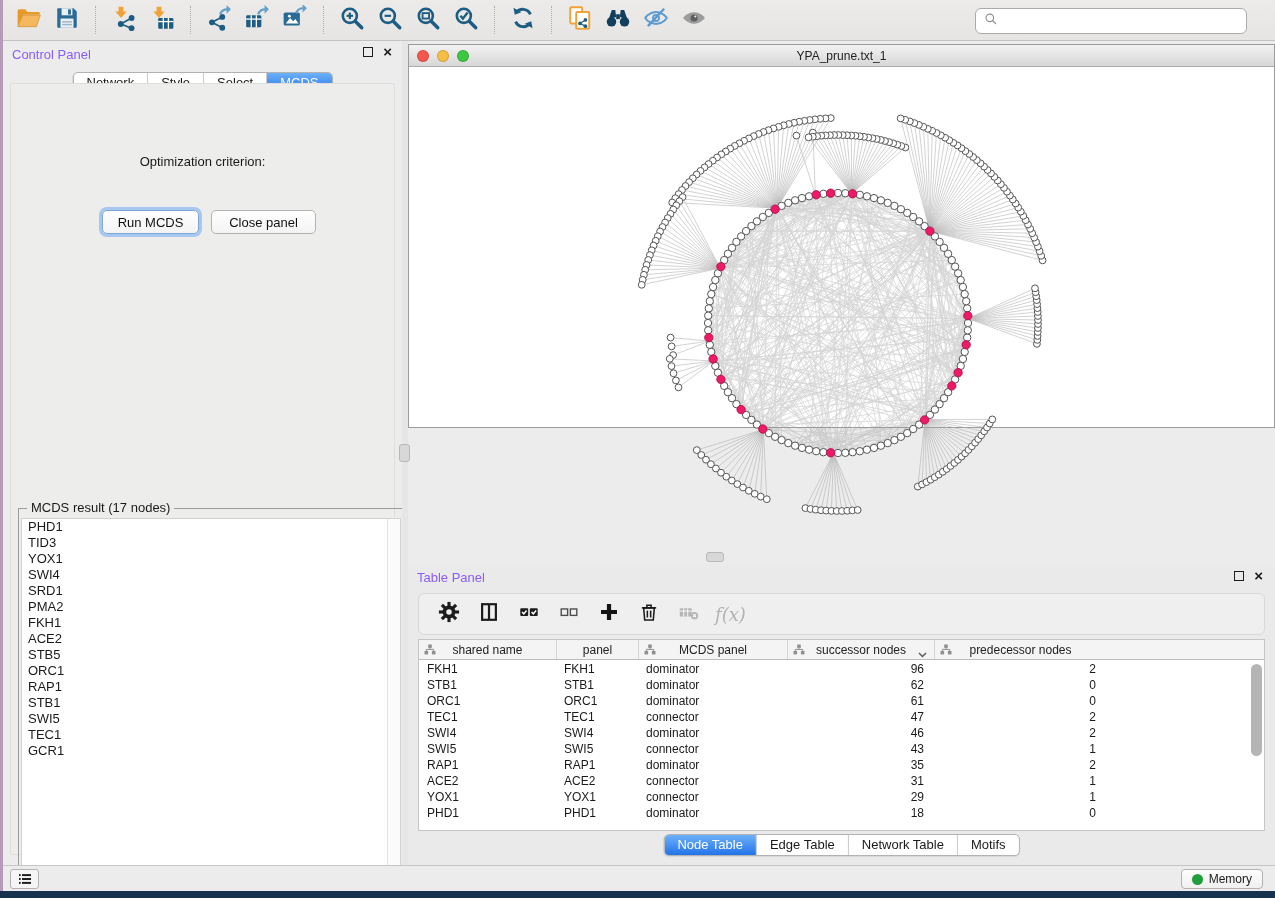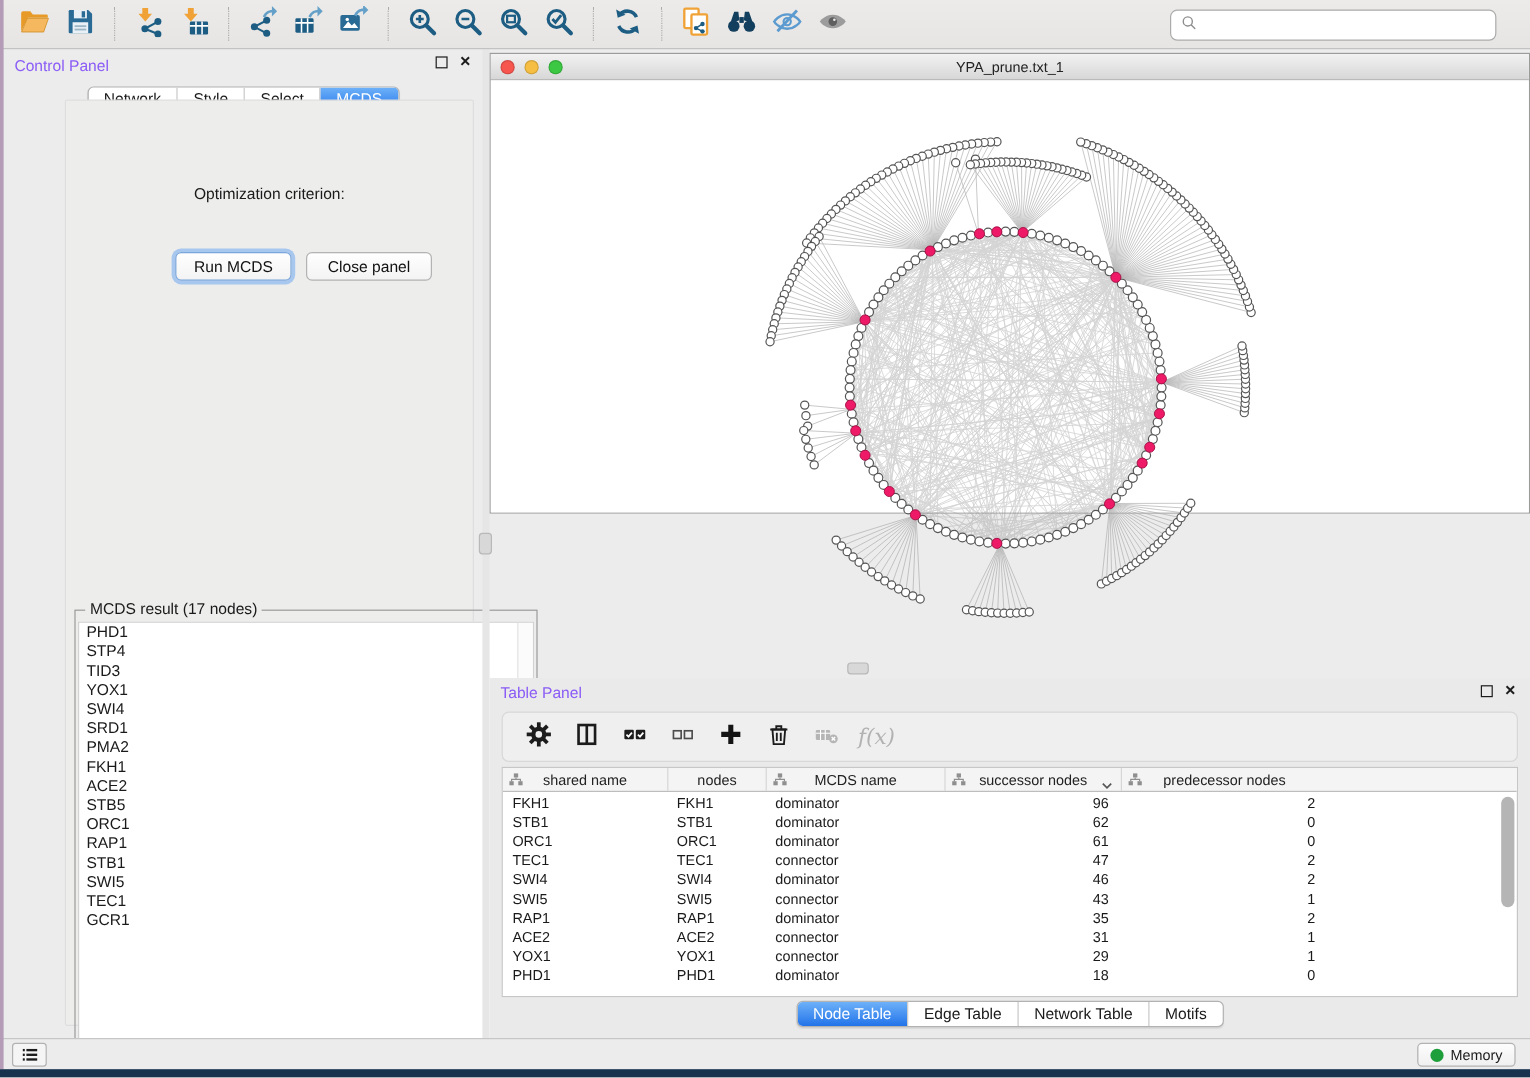--- a/index.html
+++ b/index.html
@@ -34,21 +34,21 @@
   .close-ico { font-weight:bold; font-size:15px; line-height:10px; color:#1c1c1c; }
 
   .seg { display:inline-flex; background:#fff; border:1px solid #b2b2b2; border-radius:5px; overflow:hidden;
     box-shadow:0 1px 1px rgba(0,0,0,0.08); }
   .seg .tab { padding:2px 13px 3px; font-size:13px; border-left:1px solid #c9c9c9; white-space:nowrap; }
   .seg .tab:first-child { border-left:none; }
   .seg .tab.active { background:linear-gradient(#6db1f9,#2273e9); color:#fff; }
   .cp-tabs { position:absolute; left:50%; transform:translateX(-50%); top:31px; }
 
   .cp-body { position:absolute; left:7px; right:7px; top:42px; bottom:10px;
-    background:#ededec; border:1px solid #dedede; border-radius:2px;margin-left:44px; }
+    background:#ededec; border:1px solid #dedede; border-radius:2px; }
   .crit-label { position:absolute; left:0; right:0; top:70px; text-align:center; font-size:13px; }
   .dropdown { position:absolute; left:41px; top:92px; width:317px; height:25px; background:#fff;
     border:1px solid #b3b3b3; border-radius:5px; font-size:13px; display:flex; align-items:center;
     padding-left:10px; box-shadow:0 1px 1px rgba(0,0,0,0.06); }
   .dd-stepper { position:absolute; right:0; top:-1px; bottom:-1px; width:21px;
     background:linear-gradient(#7db9fa,#2e7bef); border-radius:0 5px 5px 0;
     display:flex; flex-direction:column; align-items:center; justify-content:center; gap:2px; }
   .dd-stepper svg { display:block; }
   .mac-btn { position:absolute; height:24px; background:linear-gradient(#ffffff,#f3f3f3);
     border:1px solid #b3b3b3; border-radius:5px; font-size:13px; font-family:inherit;
@@ -311,21 +311,20 @@
       <div class="tab active">MCDS</div>
     </div>
   <div class="cp-body">
     <div class="crit-label">Optimization criterion:</div>
     <div class="mac-btn btn-run">Run MCDS</div>
     <div class="mac-btn btn-closep">Close panel</div>
     <div class="groupbox">
       <span class="gb-legend">MCDS result (17 nodes)</span>
       <div class="gb-list" id="mcds-list">
         <div class="gb-item">PHD1</div>
-          <div class="gb-item">STP4</div>
           <div class="gb-item">TID3</div>
           <div class="gb-item">YOX1</div>
           <div class="gb-item">SWI4</div>
           <div class="gb-item">SRD1</div>
           <div class="gb-item">PMA2</div>
           <div class="gb-item">FKH1</div>
           <div class="gb-item">ACE2</div>
           <div class="gb-item">STB5</div>
           <div class="gb-item">ORC1</div>
           <div class="gb-item">RAP1</div>
@@ -1438,32 +1437,32 @@
               <g fill="#8f8f8f">
                 <rect x="4.2" y="0.5" width="3.6" height="3.4"></rect>
                 <rect x="0.5" y="7" width="3.6" height="3.4"></rect>
                 <rect x="7.9" y="7" width="3.6" height="3.4"></rect>
               </g>
               <path d="M6 4v1.4M2.3 7V5.4h7.4V7" fill="none" stroke="#8f8f8f" stroke-width="1"></path>
             </svg></span>
           <span class="lbl">shared name</span>
         </div>
         <div class="th" style="width: 82px;">
-          <span class="lbl">nodes</span>
+          <span class="lbl">panel</span>
         </div>
         <div class="th" style="width: 149px;">
           <span class="tree"><svg width="12" height="11" viewBox="0 0 12 11">
               <g fill="#8f8f8f">
                 <rect x="4.2" y="0.5" width="3.6" height="3.4"></rect>
                 <rect x="0.5" y="7" width="3.6" height="3.4"></rect>
                 <rect x="7.9" y="7" width="3.6" height="3.4"></rect>
               </g>
               <path d="M6 4v1.4M2.3 7V5.4h7.4V7" fill="none" stroke="#8f8f8f" stroke-width="1"></path>
             </svg></span>
-          <span class="lbl">MCDS name</span>
+          <span class="lbl">MCDS panel</span>
         </div>
         <div class="th" style="width: 147px;">
           <span class="tree"><svg width="12" height="11" viewBox="0 0 12 11">
               <g fill="#8f8f8f">
                 <rect x="4.2" y="0.5" width="3.6" height="3.4"></rect>
                 <rect x="0.5" y="7" width="3.6" height="3.4"></rect>
                 <rect x="7.9" y="7" width="3.6" height="3.4"></rect>
               </g>
               <path d="M6 4v1.4M2.3 7V5.4h7.4V7" fill="none" stroke="#8f8f8f" stroke-width="1"></path>
             </svg></span>

